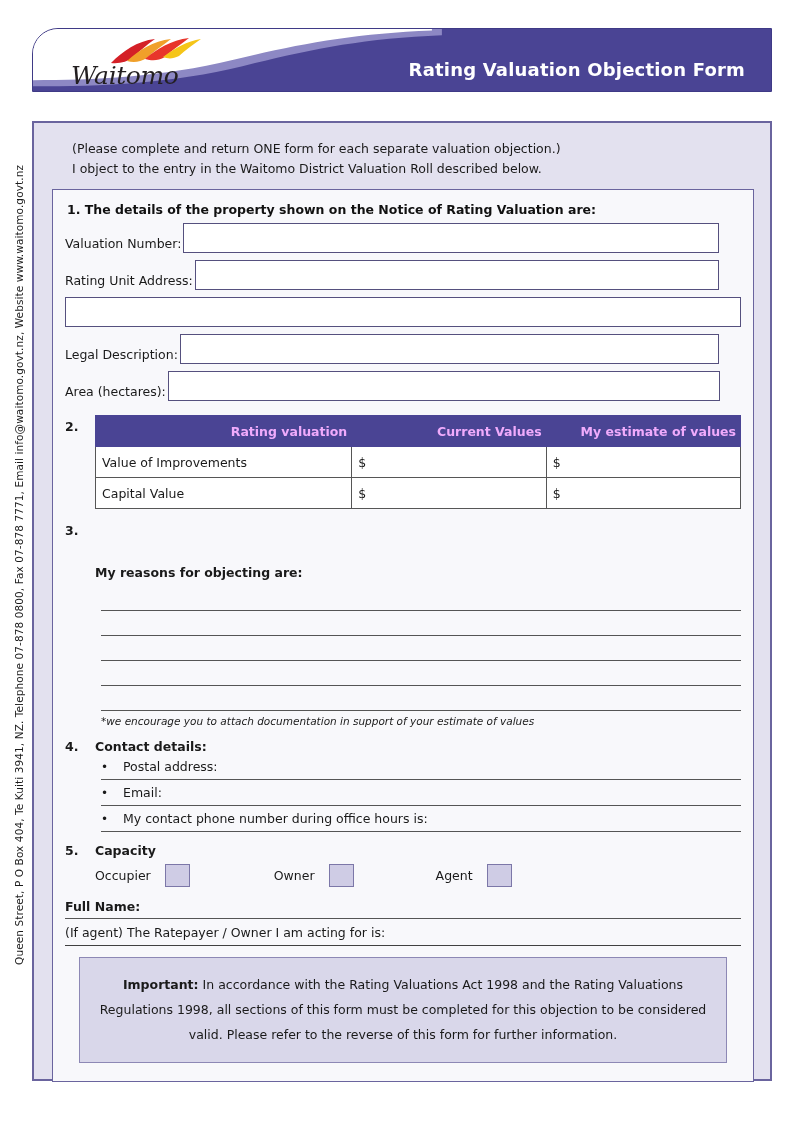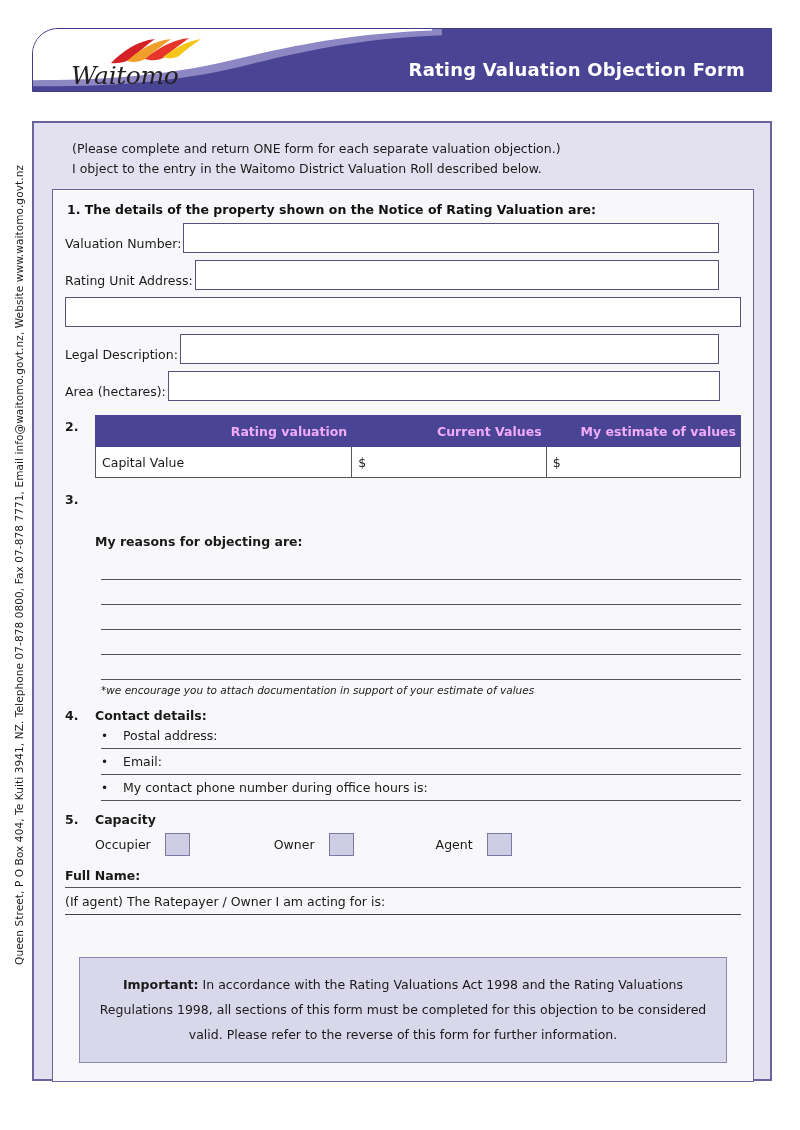--- a/index.html
+++ b/index.html
@@ -403,20 +403,25 @@
       <table class="val-table">
         <thead>
           <tr>
             <th style="width:40%">Rating valuation</th>
             <th style="width:30%">Current Values</th>
             <th style="width:30%">My estimate of values</th>
           </tr>
         </thead>
         <tbody>
           <tr>
+            <td>Value of Improvements</td>
+            <td>$</td>
+            <td>$</td>
+          </tr>
+          <tr>
             <td>Capital Value</td>
             <td>$</td>
             <td>$</td>
           </tr>
         </tbody>
       </table>
     </div>
 
     <div class="sec3-head">
       <div class="sec3-num">3.</div>

